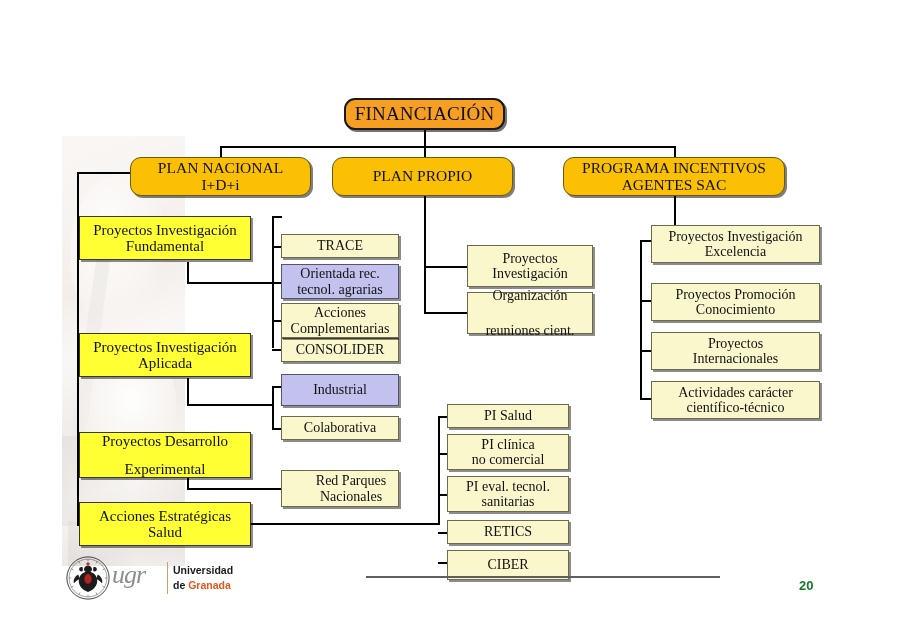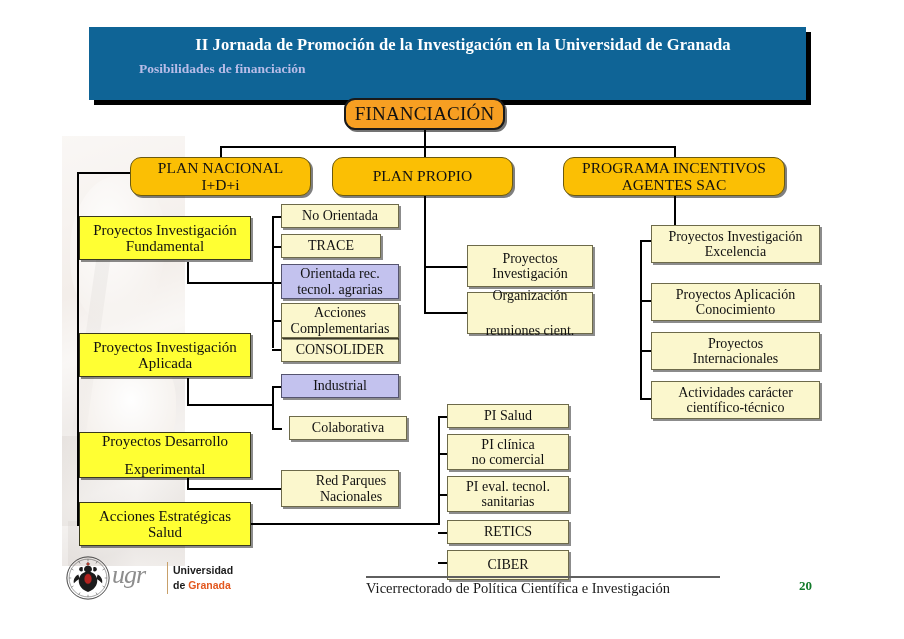--- a/index.html
+++ b/index.html
@@ -87,21 +87,21 @@
     background:#c3c2ee;border:1.3px solid #55546f;
     font-size:14px;
     box-shadow:2px 2px 0 0 rgba(0,0,0,.45);
   }
 
   
   .foot-rule{position:absolute;left:366px;top:576px;width:354px;height:2px;background:#5f5f5f;}
   .foot-text{position:absolute;left:366px;top:580px;font-size:14.5px;color:#1a1a1a;
     font-family:"Liberation Serif", serif;white-space:nowrap;}
   .page-num{position:absolute;left:799px;top:578px;font-size:13px;font-weight:bold;color:#127a2a;
-    font-family:Liberation Serif, serif;}
+    font-family:Liberation Sans, sans-serif;}
 
   
   .logo{position:absolute;left:66px;top:556px;width:175px;height:46px;}
   .logo-seal{position:absolute;left:0;top:0;width:44px;height:44px;}
   .logo-ugr{position:absolute;left:46px;top:4px;font-size:26px;font-style:italic;
     color:#8d8d8d;font-family:"Liberation Serif", serif;letter-spacing:-1px;}
   .logo-bar{position:absolute;left:101px;top:6px;width:1px;height:32px;background:#c8a06a;}
   .logo-l1{position:absolute;left:107px;top:8px;font-size:10.5px;font-weight:bold;color:#1a1a1a;
     font-family:"Liberation Sans", sans-serif;}
   .logo-l2{position:absolute;left:107px;top:23px;font-size:10.5px;font-weight:bold;color:#1a1a1a;
@@ -115,24 +115,20 @@
 
   <div class="watermark">
     <div class="wm-a"></div>
       <div class="wm-b"></div>
       <div class="wm-c"></div>
     <div class="wm-d"></div>
       <div class="wm-e"></div>
       <div class="wm-f"></div>
   </div>
 
-  <div class="banner">
-    <div class="banner-title">II Jornada de Promoción de la Investigación en la Universidad de Granada</div>
-    <div class="banner-sub">Posibilidades de financiación</div>
-  </div>
 
   <div class="ln lnv" style="left:424px;top:130px;height:18px;"></div>
 
   <div class="ln lnh" style="left:220px;top:146px;width:456px;"></div>
   <div class="ln lnv" style="left:220px;top:146px;height:14px;"></div>
   <div class="ln lnv" style="left:424px;top:146px;height:14px;"></div>
   <div class="ln lnv" style="left:674px;top:146px;height:14px;"></div>
 
   <div class="ln lnv" style="left:220px;top:196px;height:0px;"></div>
   <div class="ln lnh" style="left:77px;top:172px;width:62px;"></div>
@@ -212,47 +208,44 @@
   <div class="node n-yellow" style="left:79px;top:432px;width:172px;height:46px;flex-direction:column;gap:12px;">
     <span>Proyectos Desarrollo</span>
     <span>Experimental</span>
   </div>
 
   <div class="node n-yellow" style="left:79px;top:502px;width:172px;height:44px;flex-direction:column;">
     <span>Acciones Estratégicas</span>
     <span>Salud</span>
   </div>
 
-  <div class="node n-cream" style="left:281px;top:204px;width:118px;height:24px;">
-    <span>No Orientada</span>
-  </div>
-
-  <div class="node n-cream" style="left:281px;top:234px;width:100px;height:24px;">
+
+  <div class="node n-cream" style="left:281px;top:234px;width:118px;height:24px;">
     <span>TRACE</span>
   </div>
 
   <div class="node n-lav" style="left:281px;top:264px;width:118px;height:35px;flex-direction:column;">
     <span>Orientada rec.</span>
     <span>tecnol. agrarias</span>
   </div>
 
   <div class="node n-cream" style="left:281px;top:338px;width:118px;height:24px;">
     <span>CONSOLIDER</span>
   </div>
 
   <div class="node n-cream" style="left:281px;top:303px;width:118px;height:35px;flex-direction:column;">
     <span>Acciones</span>
     <span>Complementarias</span>
   </div>
 
-  <div class="node n-lav" style="left:281px;top:374px;width:118px;height:24px;justify-content:center;">
+  <div class="node n-lav" style="left:281px;top:374px;width:118px;height:32px;justify-content:center;">
     <span>Industrial</span>
   </div>
 
-  <div class="node n-cream" style="left:281px;top:416px;width:118px;height:24px;margin-left:8px;">
+  <div class="node n-cream" style="left:281px;top:416px;width:118px;height:24px;">
     <span>Colaborativa</span>
   </div>
 
   <div class="node n-cream" style="left:281px;top:470px;width:118px;height:37px;flex-direction:column;padding-left:22px;">
     <span>Red Parques</span>
     <span>Nacionales</span>
   </div>
 
   <div class="node n-cream" style="left:447px;top:404px;width:122px;height:24px;">
     <span>PI Salud</span>
@@ -285,36 +278,35 @@
     <span>Organización</span>
     <span>reuniones cient.</span>
   </div>
 
   <div class="node n-cream" style="left:651px;top:225px;width:169px;height:38px;flex-direction:column;">
     <span>Proyectos Investigación</span>
     <span>Excelencia</span>
   </div>
 
   <div class="node n-cream" style="left:651px;top:283px;width:169px;height:38px;flex-direction:column;">
-    <span>Proyectos Aplicación</span>
+    <span>Proyectos Promoción</span>
     <span>Conocimiento</span>
   </div>
 
   <div class="node n-cream" style="left:651px;top:332px;width:169px;height:38px;flex-direction:column;">
     <span>Proyectos</span>
     <span>Internacionales</span>
   </div>
 
   <div class="node n-cream" style="left:651px;top:381px;width:169px;height:38px;flex-direction:column;">
     <span>Actividades carácter</span>
     <span>científico-técnico</span>
   </div>
 
   <div class="foot-rule"></div>
-  <div class="foot-text">Vicerrectorado de Política Científica e Investigación</div>
   <div class="page-num">20</div>
 
   <div class="logo">
     <svg class="logo-seal" viewBox="0 0 100 100">
       <circle cx="50" cy="50" r="48" fill="none" stroke="#2b2b2b" stroke-width="2"></circle>
       <circle cx="50" cy="50" r="43" fill="none" stroke="#2b2b2b" stroke-width="1"></circle>
       <g stroke="#3a3a3a" stroke-width="1.1">
         <path d="M50 7 L50 12 M71 12 L68 17 M88 29 L83 32 M93 50 L88 50 M88 71 L83 68 M71 88 L68 83 M50 93 L50 88 M29 88 L32 83 M12 71 L17 68 M7 50 L12 50 M12 29 L17 32 M29 12 L32 17"></path>
       </g>
 

